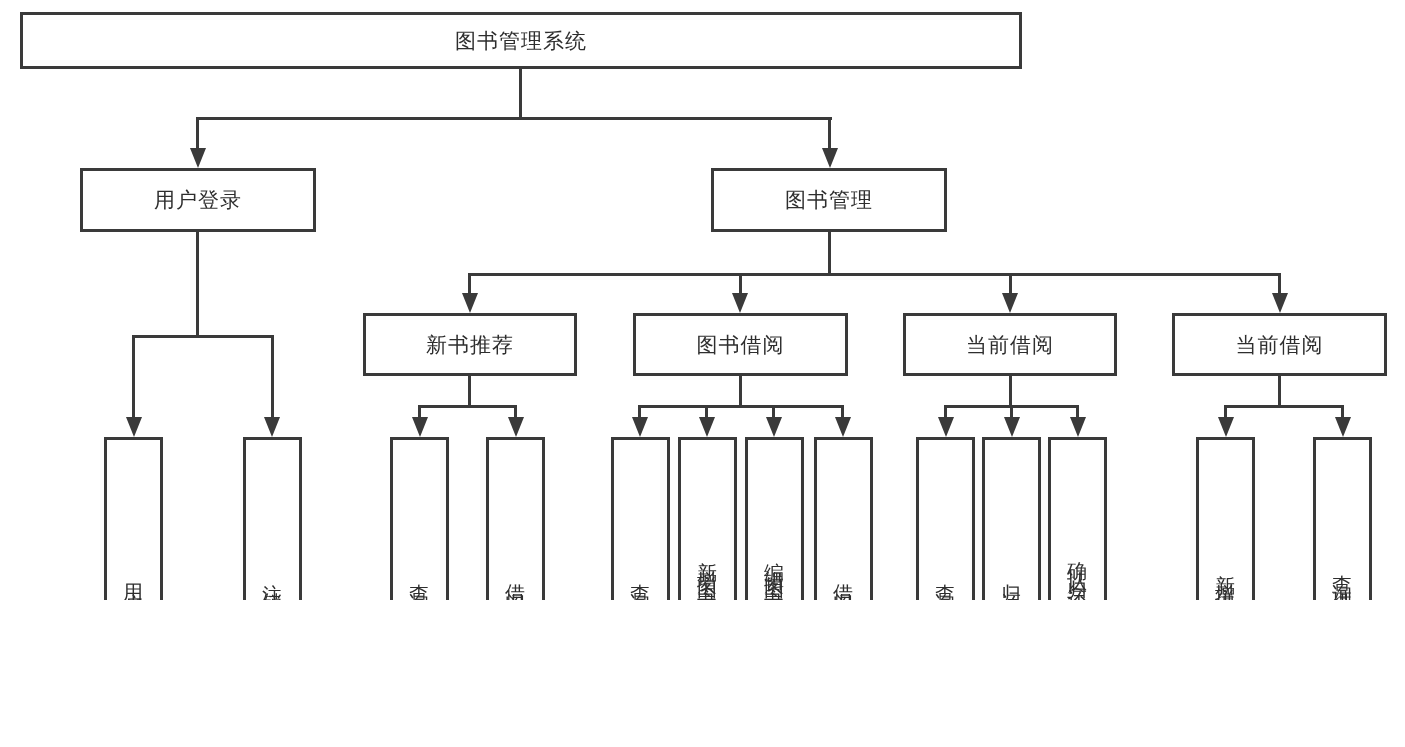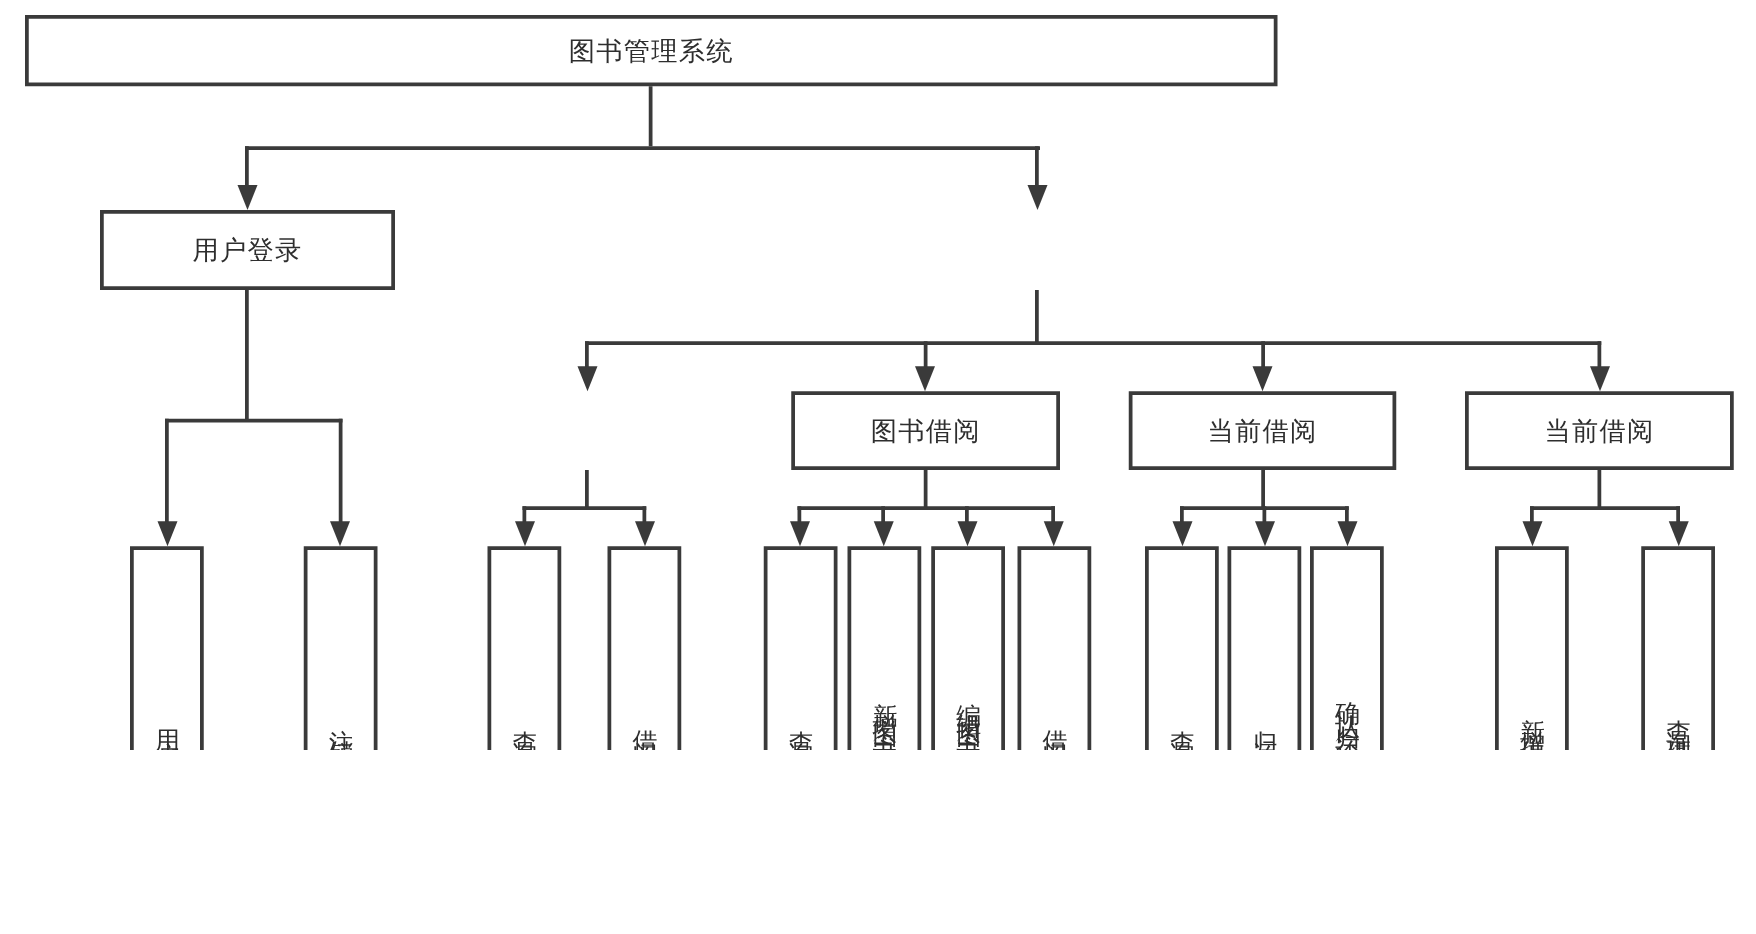--- a/index.html
+++ b/index.html
@@ -39,21 +39,27 @@
 
 <div class="canvas">
 
   <div class="hbox" style="left:20px;top:12px;width:1002px;height:57px">
     <span>图书管理系统</span>
   </div>
 
   <div class="hbox" style="left:80px;top:168px;width:236px;height:64px">
     <span>用户登录</span>
   </div>
+  <div class="hbox" style="left:711px;top:168px;width:236px;height:64px">
+    <span>图书管理</span>
+  </div>
 
+  <div class="hbox" style="left:363px;top:313px;width:214px;height:63px">
+    <span>新书推荐</span>
+  </div>
   <div class="hbox" style="left:633px;top:313px;width:215px;height:63px">
     <span>图书借阅</span>
   </div>
   <div class="hbox" style="left:903px;top:313px;width:214px;height:63px">
     <span>当前借阅</span>
   </div>
   <div class="hbox" style="left:1172px;top:313px;width:215px;height:63px">
     <span>当前借阅</span>
   </div>
 

